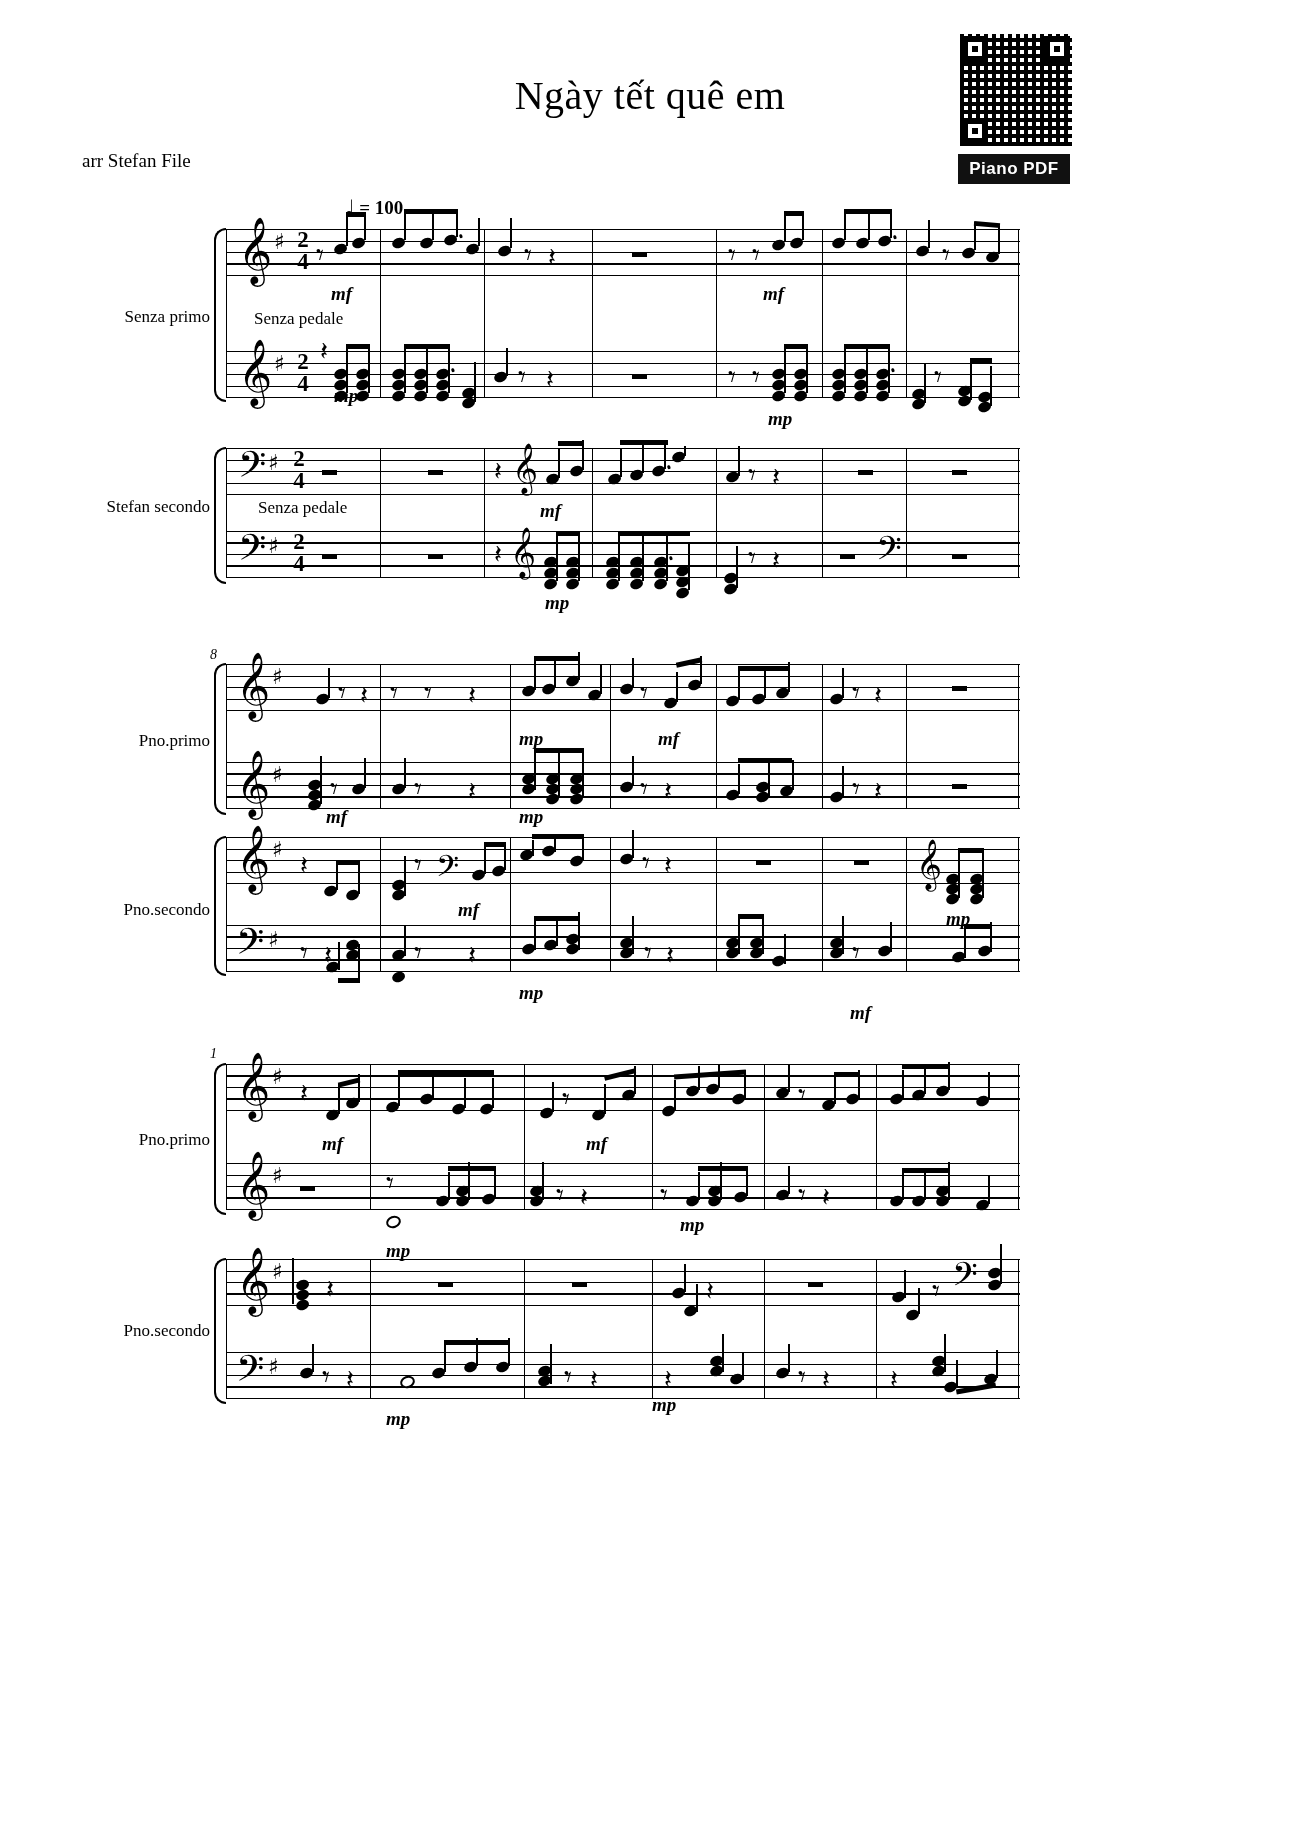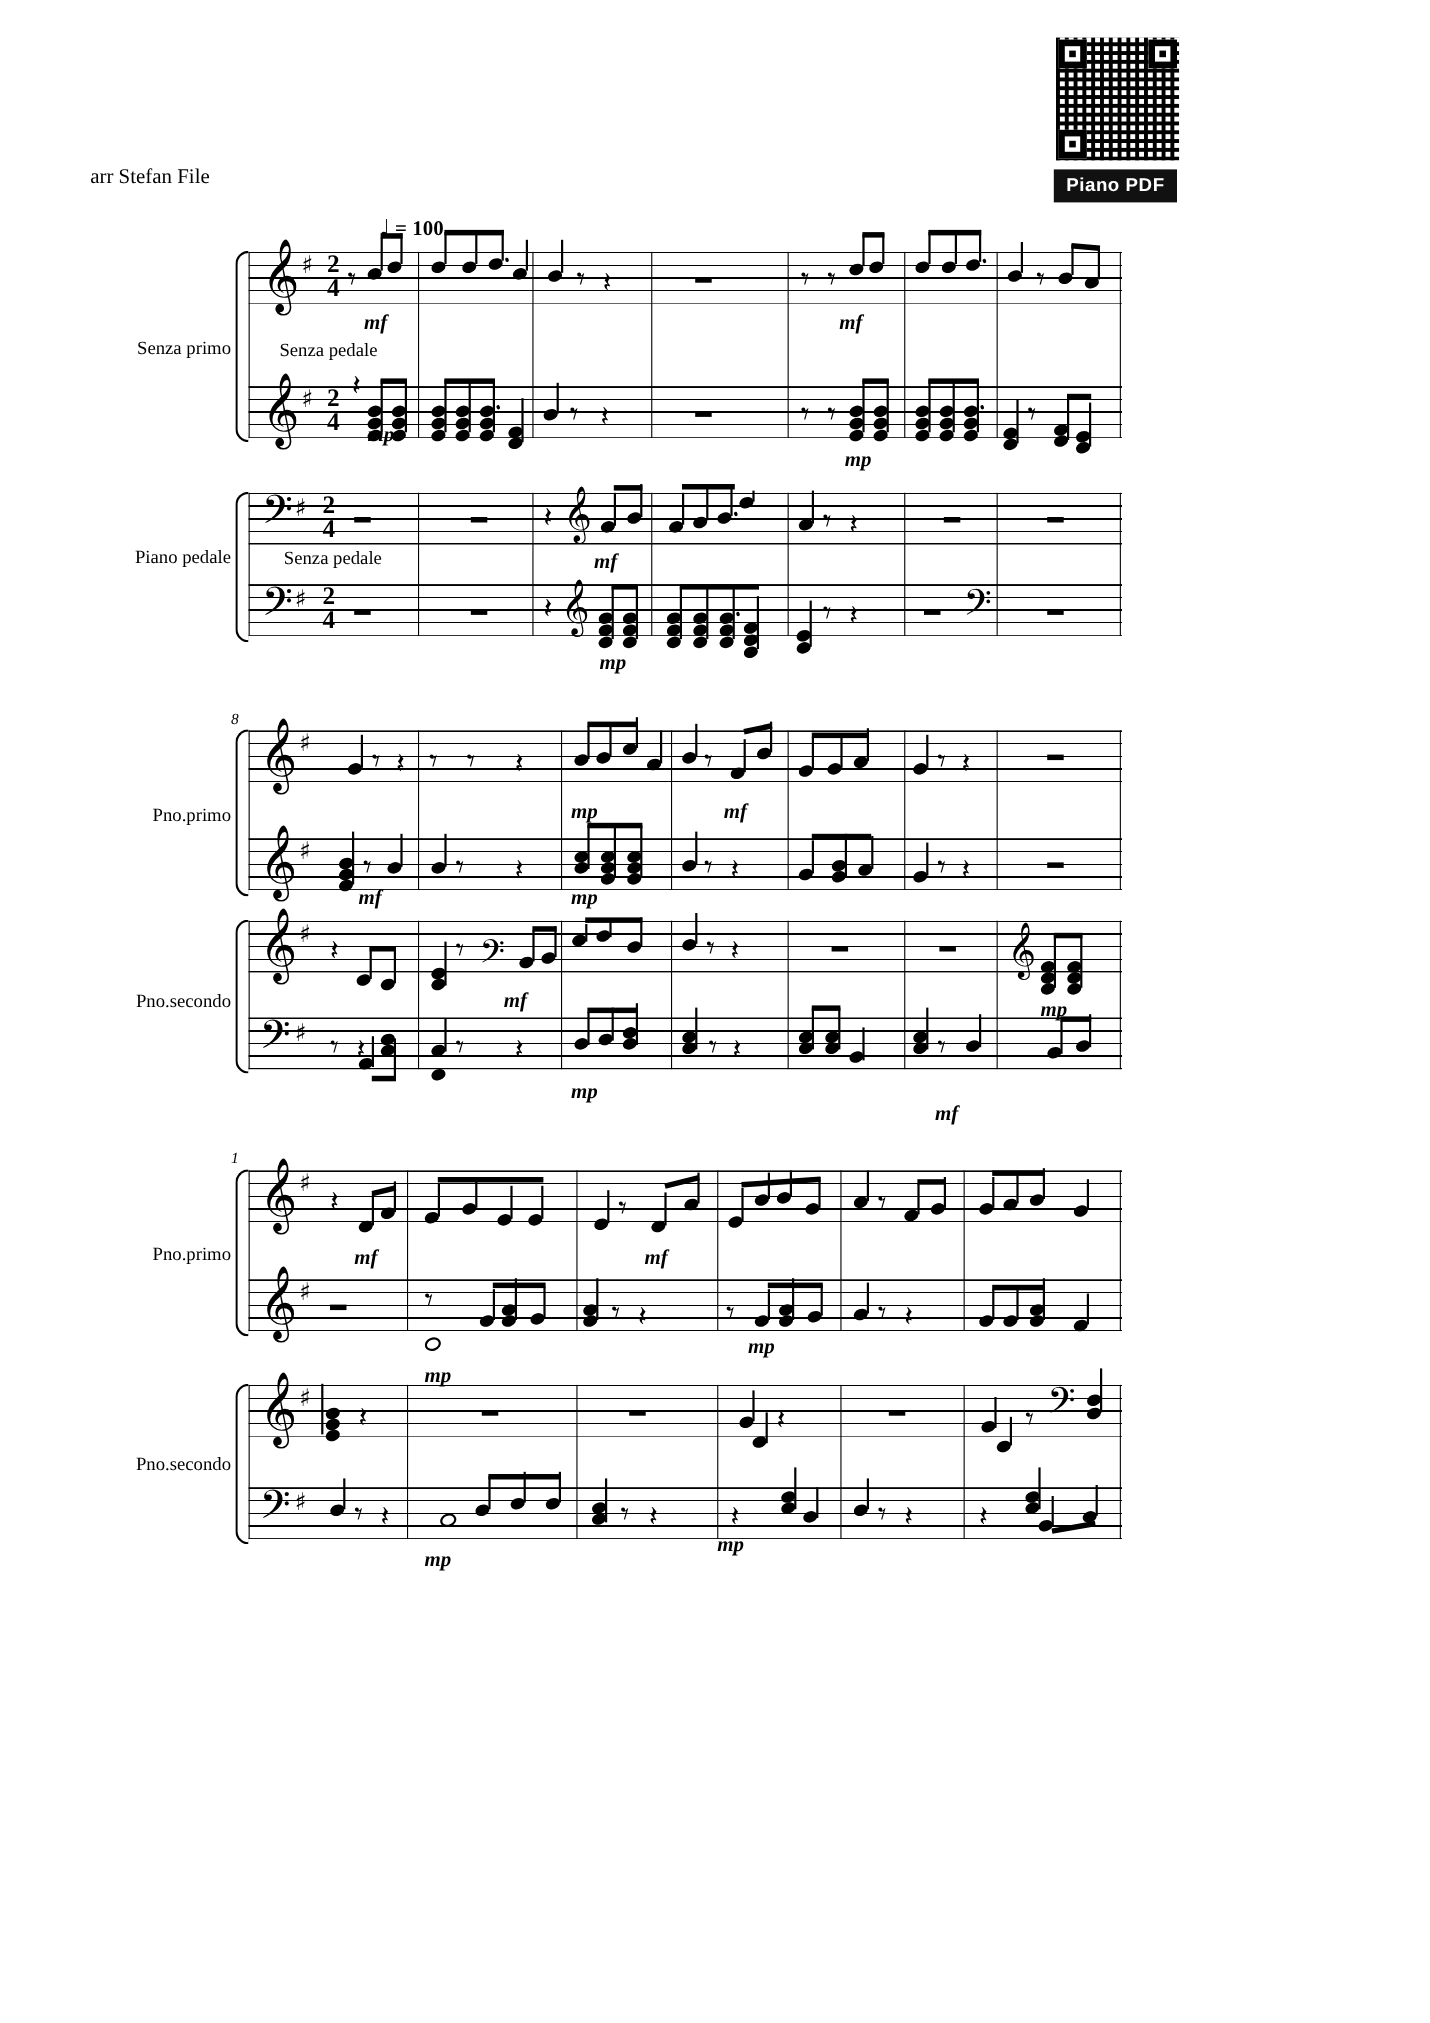--- a/index.html
+++ b/index.html
@@ -202,40 +202,41 @@
     font-size: 23px;
     line-height: 0.95;
     text-align: center;
   }
 </style>
 </head>
 <body>
 
 <div id="page">
 
+  <div id="title">Ngày tết quê em</div>
   <div id="arranger">arr Stefan File</div>
 
   <div id="qr-block">
     <div id="qr-code">
       <span class="qr-eye" id="qr-eye-tl"></span>
       <span class="qr-eye" id="qr-eye-tr"></span>
       <span class="qr-eye" id="qr-eye-bl"></span>
     </div>
     <div id="pdf-badge">Piano PDF</div>
   </div>
 
   <div class="system" id="system-1" style="top:0;">
 
     <div class="tempo" style="left:345px; top:197px;">
       <span class="g" style="position:relative; font-size:20px;">♩</span>
       <span>= 100</span>
     </div>
 
     <div class="sys-label" style="left:90px; top:307px; width:120px;">Senza primo</div>
-    <div class="sys-label" style="left:78px; top:497px; width:132px;">Piano pedale</div>
+    <div class="sys-label" style="left:78px; top:497px; width:132px;">Stefan secondo</div>
 
     <div style="position:absolute; left:214px; top:228px; width:10px; height:170px; border:2.5px solid #000; border-right:none; border-radius:16px 0 0 16px;"></div>
     <div style="position:absolute; left:214px; top:447px; width:10px; height:133px; border:2.5px solid #000; border-right:none; border-radius:16px 0 0 16px;"></div>
 
     <div class="staff" style="left:226px; top:229px; width:794px;"></div>
     <div class="staff" style="left:226px; top:351px; width:794px;"></div>
     <div class="staff" style="left:226px; top:448px; width:794px;"></div>
     <div class="staff" style="left:226px; top:531px; width:794px;"></div>
 
     <div class="barline" style="left:226px; top:229px; height:169px;"></div>

